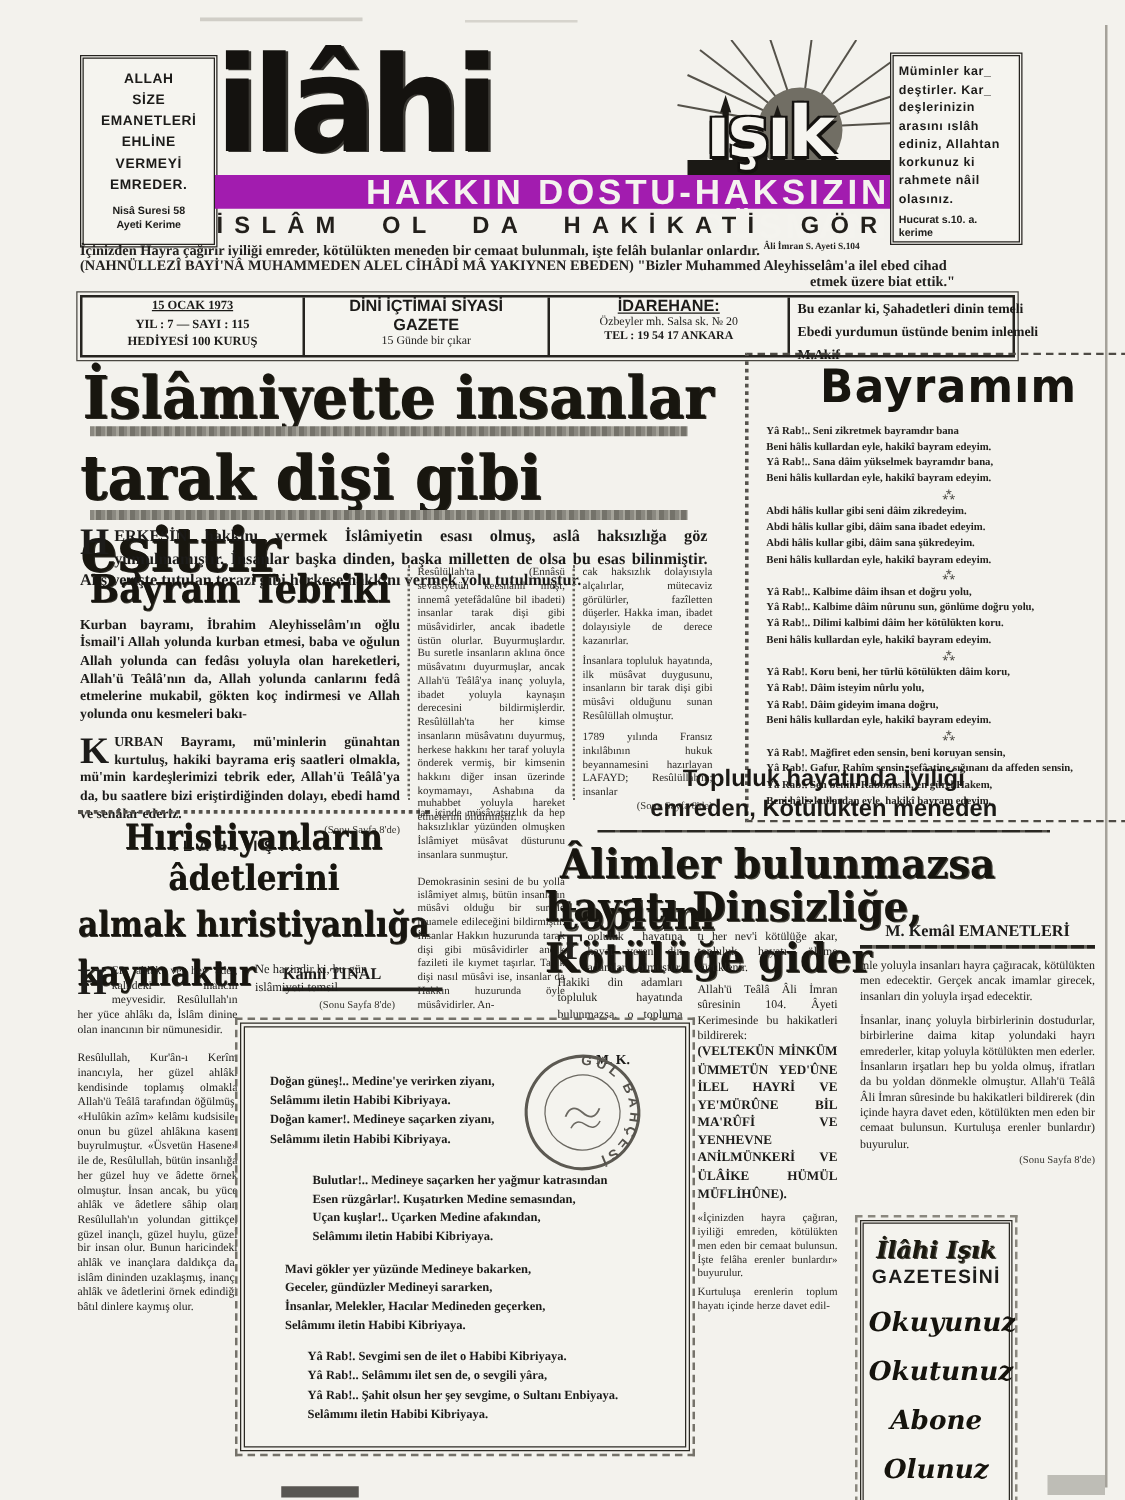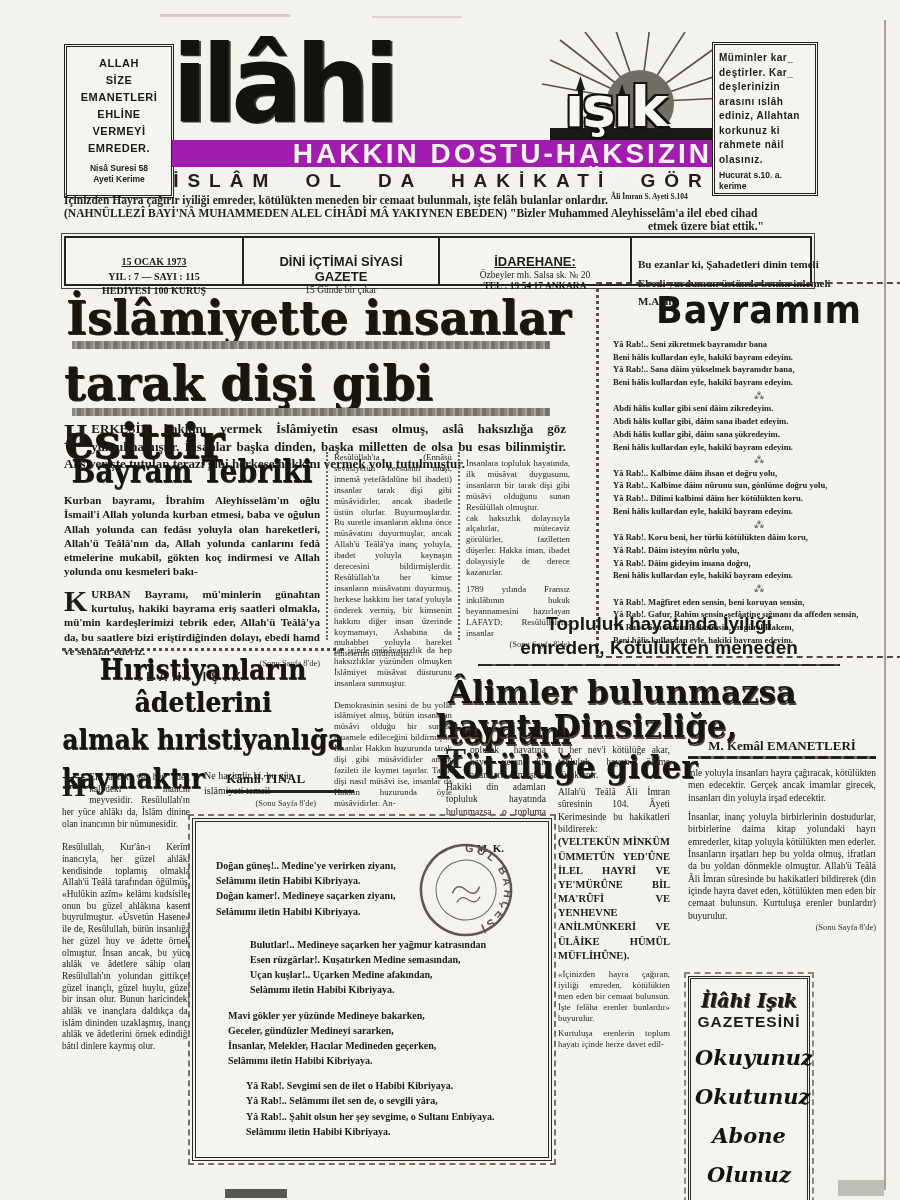--- a/index.html
+++ b/index.html
@@ -23,21 +23,21 @@
         text-shadow:-2px -2px 0 #14120f,2px -2px 0 #14120f,-2px 2px 0 #14120f,2px 2px 0 #14120f,0 3px 0 #14120f;}
   .mast-bar{background:#a21caf;color:#f4f3ee;font-family:"Liberation Sans",sans-serif;font-weight:bold;
         font-size:28px;letter-spacing:3px;text-align:right;line-height:27px;}
   .mast-slogan{font-family:"Liberation Sans",sans-serif;font-weight:bold;font-size:19px;letter-spacing:9px;
         word-spacing:14px;text-align:center;color:#221f1b;}
   .verse{font-size:11.5px;font-weight:bold;line-height:1.3;color:#242220;}
   .verse-ref{font-size:7.5px;vertical-align:super;}
 
   
   .info-bar{display:flex;border:2px solid #25231f;box-shadow:0 0 0 2px #f3f2ed,0 0 0 3px #4a4842;background:#f5f4ef;}
-  .info-cell{border-right:2px solid #25231f;padding:17px 4px;text-align:center;flex:0 0 auto;}
+  .info-cell{border-right:2px solid #25231f;padding:0 4px;text-align:center;flex:0 0 auto;}
   .info-cell:last-child{border-right:none;}
   .ib-sm{font-size:10px;font-weight:bold;line-height:1.45;}
   .ib-md{font-family:"Liberation Sans",sans-serif;font-size:13px;font-weight:bold;line-height:1.15;}
   .ib-tiny{font-size:9.5px;line-height:1.2;}
   .ib-motto{font-size:11px;font-weight:bold;line-height:1.7;text-align:left;padding-left:6px;}
   .u{text-decoration:underline;}
 
   
   .headline{font-family:"DejaVu Serif",serif;font-weight:bold;color:#18160f;
         font-size:45px;letter-spacing:0px;transform:scaleY(1.05);transform-origin:left top;
@@ -221,22 +221,22 @@
     <div class="just dropcap" style="font-size:11px;line-height:1.3;margin-top:8px;font-weight:bold;">KURBAN Bayramı, mü'minlerin günahtan kurtuluş, hakiki bayrama eriş saatleri olmakla, mü'min kardeşlerimizi tebrik eder, Allah'ü Teâlâ'ya da, bu saatlere bizi eriştirdiğinden dolayı, ebedi hamd ve senâlar ederiz.</div>
     <div class="foot-more">(Sonu Sayfa 8'de)</div>
     <div class="sig" style="margin-top:2px;">İLÂHİ IŞIK</div>
   </div>
 
   <div class="abs vrule" style="left:326px;top:452px;height:188px;"></div>
   <div class="abs tiny-col just" style="left:334px;top:452px;width:118px;">Resûlüllah'ta (Ennâsü sevâsiyetün keesnânil müşt, innemâ yetefâdalûne bil ibadeti) insanlar tarak dişi gibi müsâvidirler, ancak ibadetle üstün olurlar. Buyurmuşlardır. Bu suretle insanların aklına önce müsâvatını duyurmuşlar, ancak Allah'ü Teâlâ'ya inanç yoluyla, ibadet yoluyla kaynaşın derecesini bildirmişlerdir. Resûlüllah'ta her kimse insanların müsâvatını duyurmuş, herkese hakkını her taraf yoluyla önderek vermiş, bir kimsenin hakkını diğer insan üzerinde koymamayı, Ashabına da muhabbet yoluyla hareket etmelerini bildirmiştir.</div>
 
   <div class="abs vrule" style="left:458px;top:452px;height:188px;"></div>
   <div class="abs" style="left:466px;top:452px;width:104px;">
+    <div class="tiny-col just">cak haksızlık dolayısıyla alçalırlar, mütecaviz görülürler, fazîletten düşerler. Hakka iman, ibadet dolayısiyle de derece kazanırlar.</div>
     <div class="tiny-col just" style="margin-top:6px;">İnsanlara topluluk hayatında, ilk müsâvat duygusunu, insanların bir tarak dişi gibi müsâvi olduğunu sunan Resûlüllah olmuştur.</div>
-    <div class="tiny-col just">cak haksızlık dolayısıyla alçalırlar, mütecaviz görülürler, fazîletten düşerler. Hakka iman, ibadet dolayısiyle de derece kazanırlar.</div>
     <div class="tiny-col just" style="margin-top:6px;">1789 yılında Fransız inkılâbının hukuk beyannamesini hazırlayan LAFAYD; Resûlüllah'ın; insanlar</div>
     <div class="foot-more">(Sonu Sayfa 8'de)</div>
   </div>
 
   <div class="abs" style="left:62px;top:648px;width:282px;border-top:3px dotted #55524c;padding-top:6px;">
     <div class="sec-title ctr" style="font-size:25px;transform:scaleY(1.12);">Hıristiyanların âdetlerini</div>
     <div class="sec-title ctr" style="font-size:25px;transform:scaleY(1.12);margin-top:10px;">almak hıristiyanlığa</div>
     <div style="display:flex;align-items:flex-end;margin-top:10px;">
       <div class="sec-title" style="font-size:25px;transform:scaleY(1.12);">kaymaktır</div>
       <div style="margin-left:22px;">

